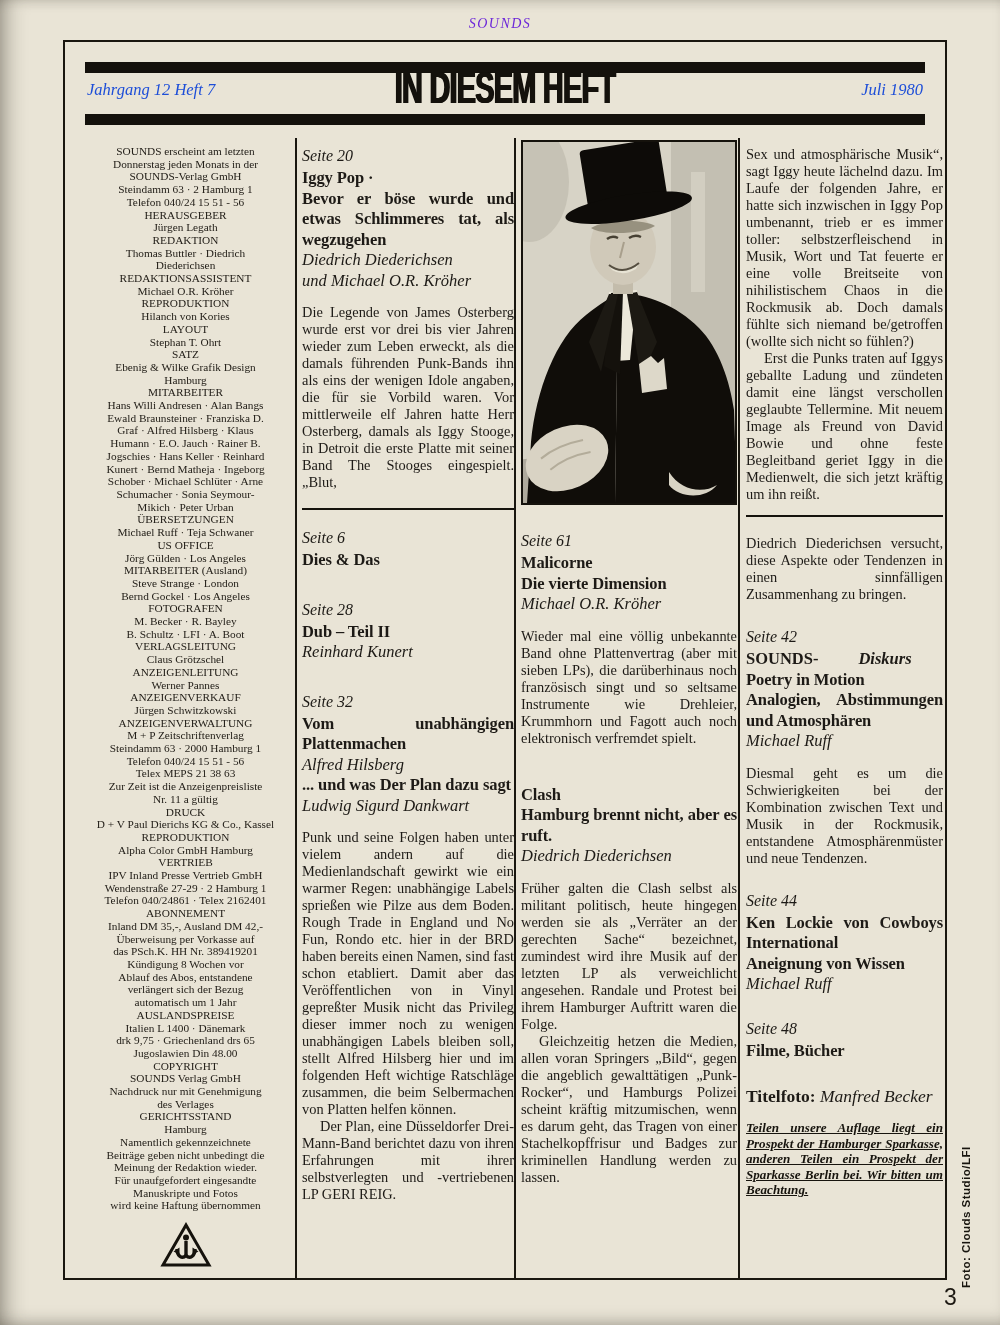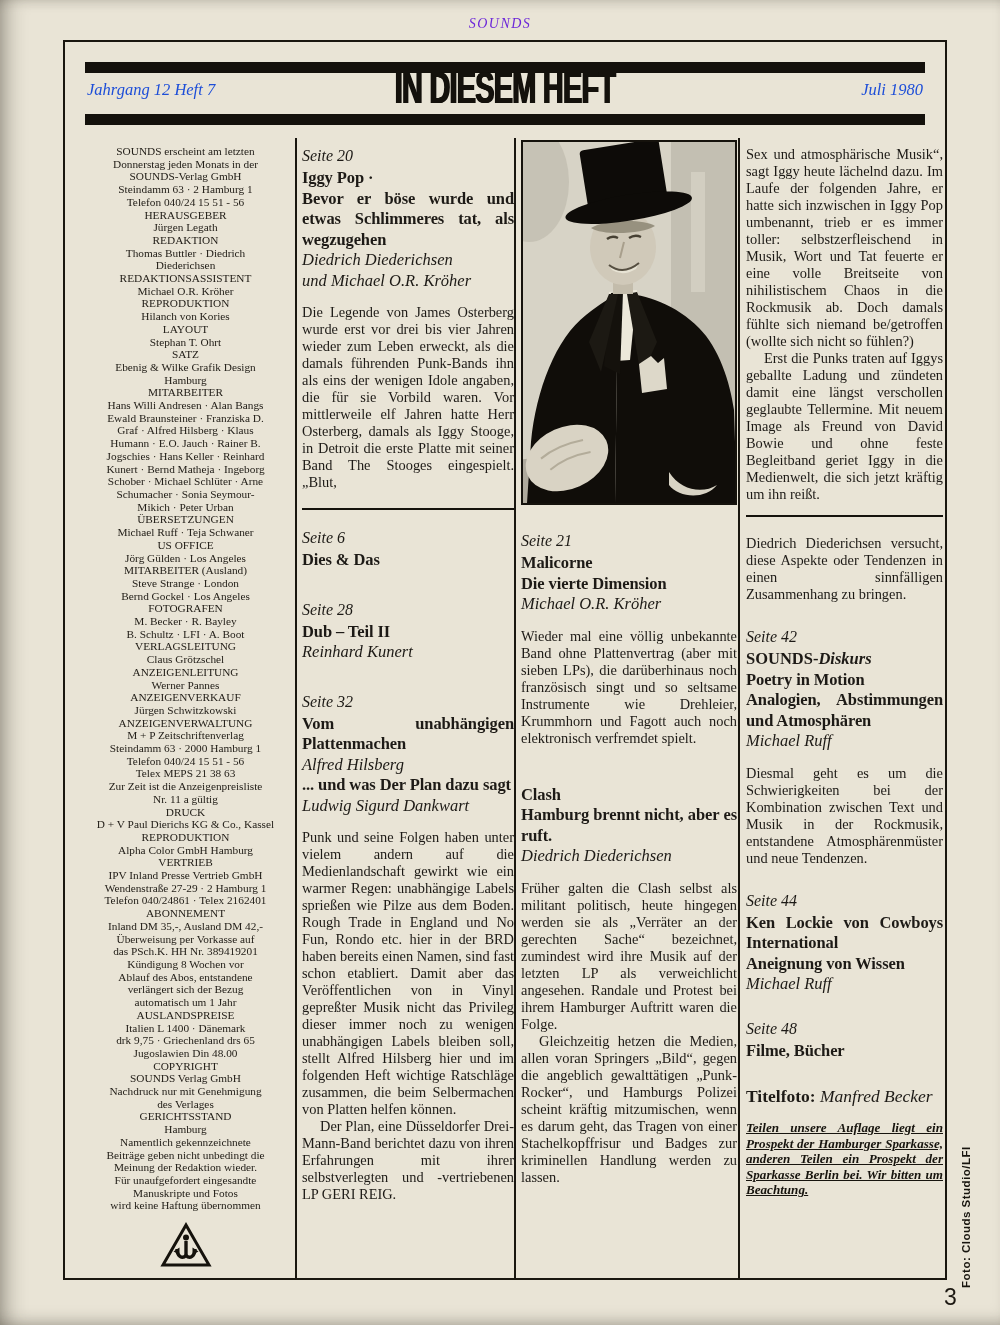--- a/index.html
+++ b/index.html
@@ -50,21 +50,21 @@
   .photo-frame svg{display:block;}
   .entry{margin-bottom:29px;}
   .col3 .entry{margin-bottom:38px;}
   .col4 .entry{margin-bottom:24px;}
   .col4 .entry:nth-last-child(2){margin-bottom:13px;}
   .entry:last-child{margin-bottom:0;}
   .hrule{border-top:2px solid #15120c;margin:-12px 0 18px;}
   .part-page{font-style:italic;font-size:16px;line-height:20px;margin-bottom:2px;}
   .part-title{font-weight:bold;font-size:16.5px;line-height:20.5px;text-align:justify;letter-spacing:-.1px;}
   .part-title-inline,.part-title-inline-italic{display:inline;font-weight:bold;font-size:16.5px;line-height:20.5px;}
-  .part-title-inline-italic{font-style:italic;}
+  .part-title-inline-italic{font-style:italic;margin-left:40px;}
   .part-author{font-style:italic;font-size:16.5px;line-height:20.5px;}
   .part-body{font-size:14.4px;line-height:17px;text-align:justify;margin-top:0;}
   .part-author + .part-body, .part-title + .part-body{margin-top:13px;}
   .part-body + .part-body{text-indent:18px;}
   .part-tf-label{display:inline;font-weight:bold;font-size:17.5px;line-height:22px;text-align:right;}
   .part-tf-value{display:inline;font-style:italic;font-size:17.5px;line-height:22px;}
   .part-note{font-weight:bold;font-style:italic;font-size:13.1px;line-height:15.6px;text-align:justify;color:#17140e;text-decoration:underline;}
   .page-number{
     position:absolute;left:944px;top:1284px;
     font-family:"Liberation Sans", sans-serif;font-size:23px;color:#1c1812;
@@ -265,21 +265,21 @@
             <ellipse cx="44" cy="316" rx="43" ry="31" fill="#d9d3c4"></ellipse>
             <path d="M20,306 Q40,300 66,306" stroke="#b3ac9a" stroke-width="2" fill="none"></path>
             <path d="M24,320 Q44,314 68,320" stroke="#b3ac9a" stroke-width="2" fill="none"></path>
           </g>
 
           <path d="M146,330 C158,349 180,352 194,343 C182,358 156,356 146,343 Z" fill="#d8d3c4"></path>
         </svg>
       </div>
       <div id="col3-blocks">
           <div class="entry">
-            <div class="part-page">Seite 21</div>
+            <div class="part-page">Seite 61</div>
             <div class="part-title">Malicorne</div>
             <div class="part-title">Die vierte Dimension</div>
             <div class="part-author">Michael O.R. Kröher</div>
             <div class="part-body">Wieder mal eine völlig unbekannte Band ohne Plattenvertrag (aber mit sieben LPs), die darüberhinaus noch französisch singt und so seltsame Instrumente wie Drehleier, Krummhorn und Fagott auch noch elektronisch verfremdet spielt.</div>
           </div>
           <div class="entry">
             <div class="part-title">Clash</div>
             <div class="part-title">Hamburg brennt nicht, aber es ruft.</div>
             <div class="part-author">Diedrich Diederichsen</div>
             <div class="part-body">Früher galten die Clash selbst als militant politisch, heute hingegen werden sie als „Verräter an der gerechten Sache“ bezeichnet, zumindest wird ihre Musik auf der letzten LP als verweichlicht angesehen. Randale und Protest bei ihrem Hamburger Auftritt waren die Folge.</div>

